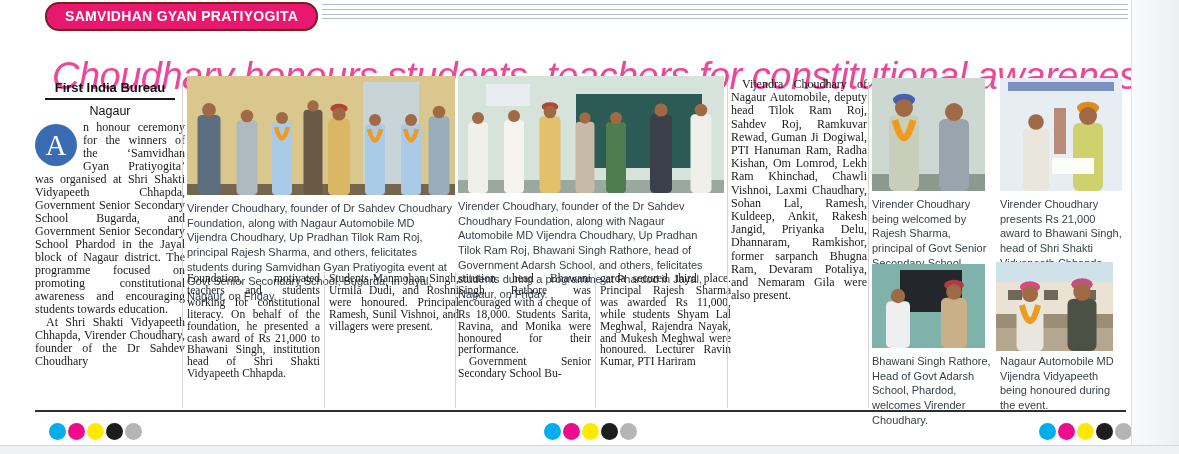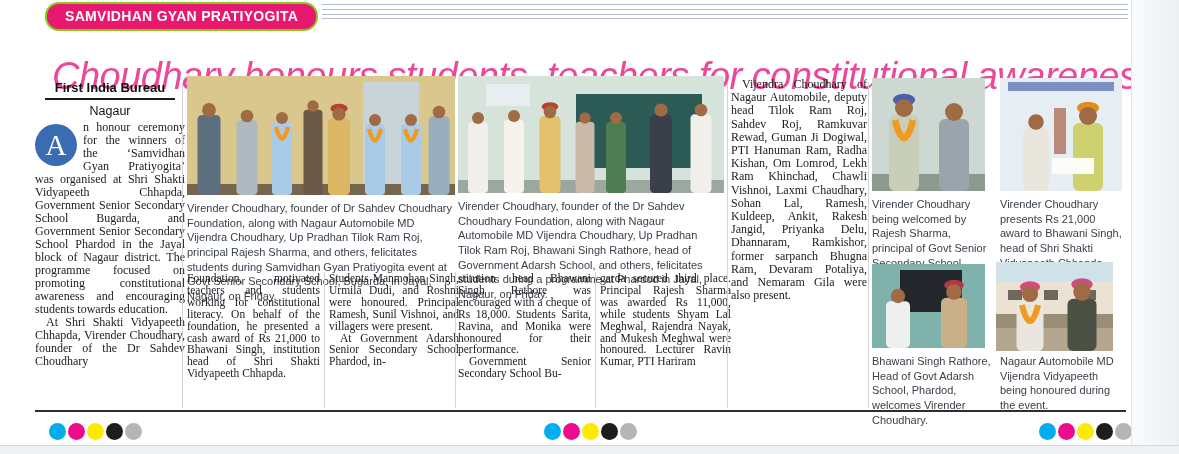--- a/index.html
+++ b/index.html
@@ -5,21 +5,21 @@
   html,body{margin:0;padding:0;background:#fff;}
   .page{position:relative;width:1179px;height:454px;background:#ffffff;overflow:hidden;
         font-family:"Liberation Sans",sans-serif;}
   .abs{position:absolute;}
 
   
   .stripes{left:322px;top:4px;width:806px;height:15px;
            background:repeating-linear-gradient(to bottom,#b3bccb 0 1.5px,transparent 1.5px 4.8px);}
   .kicker{left:45px;top:2px;height:25px;line-height:25px;padding:0 18px;border-radius:14px;
           background:#e8186f;color:#fff;font-weight:bold;font-size:14px;letter-spacing:.3px;
-          border:2px solid #84cc16;}
+          border:2px solid #7f1d1d;}
   .headline{left:52px;top:25px;width:1085px;font-family:Liberation Sans, sans-serif;font-style:italic;
             font-size:38px;color:#ec4899;white-space:nowrap;letter-spacing:-.5px;margin-top:30px;}
 
   
   .byline{left:35px;top:80px;width:150px;text-align:center;color:#111;}
   .byline .bureau{font-weight:bold;font-size:13px;}
   .byline .rule{height:1.5px;background:#1a1a1a;margin:3px 10px 4px 10px;}
   .byline .loc{font-size:12.5px;}
 
   
@@ -94,21 +94,20 @@
         <rect x="241.5" y="40.3" width="21" height="78.7" rx="4.2" fill="#98aebc"></rect>
         <circle cx="252" cy="36" r="6.300000000000001" fill="#a06a44"></circle>
       </svg></div>
   <div class="abs caption" style="left:187px;top:201px;width:266px;">Virender Choudhary, founder of Dr Sahdev Choudhary Foundation, along with Nagaur Automobile MD Vijendra Choudhary, Up Pradhan Tilok Ram Roj, principal Rajesh Sharma, and others, felicitates students during Samvidhan Gyan Pratiyogita event at Govt Senior Secondary School, Bugarda, in Jayal, Nagaur, on Friday.</div>
 
   <div class="abs body-col col-b" style="left:187px;top:273px;width:133px;height:136px;">
     <p>Foundation, motivated teachers and students working for constitutional literacy. On behalf of the foundation, he presented a cash award of Rs 21,000 to Bhawani Singh, institution head of Shri Shakti Vidyapeeth Chhapda.</p>
   </div>
   <div class="abs body-col col-b" style="left:329px;top:273px;width:130px;height:136px;">
     <p>Students Manmohan Singh, Urmila Dudi, and Roshni were honoured. Principal Ramesh, Sunil Vishnoi, and villagers were present.</p>
-    <p class="p2">At Government Adarsh Senior Secondary School Phardod, in-</p>
   </div>
 
   <div class="abs photo" id="photo2" style="left:458px;top:76px;width:266px;height:117px;"><svg viewBox="0 0 266 117" width="100%" height="100%" preserveAspectRatio="none">
         <rect x="0" y="0" width="266" height="117" fill="#d6e3db"></rect>
         <rect x="118" y="18" width="126" height="74" fill="#2c5a55"></rect>
         <rect x="28" y="8" width="44" height="22" fill="#e8eef0"></rect>
         <rect x="0" y="104" width="266" height="13" fill="#9aa89f"></rect>
         <rect x="10" y="46" width="20" height="71" rx="4" fill="#f0efe9"></rect>
         <circle cx="20" cy="42" r="6" fill="#a06a44"></circle>
         <rect x="46" y="44" width="20" height="73" rx="4" fill="#f5f3ec"></rect>

